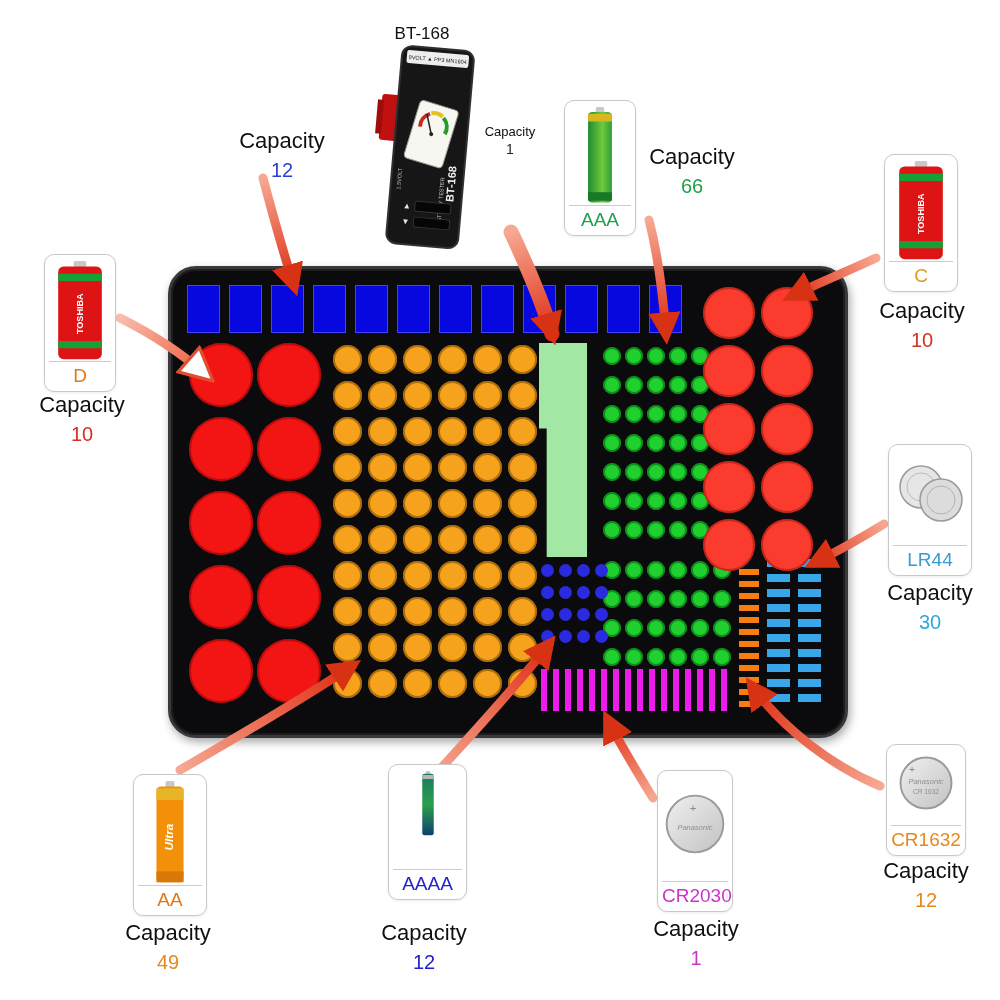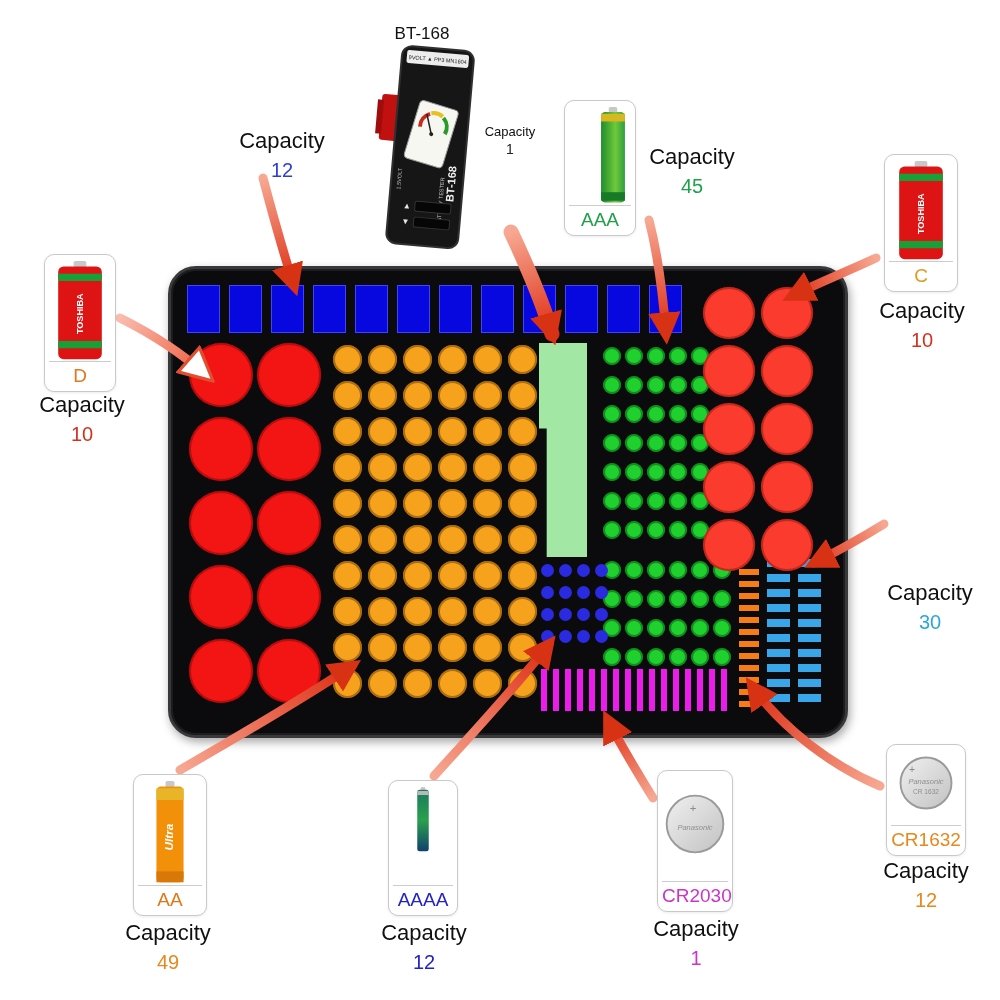--- a/index.html
+++ b/index.html
@@ -36,27 +36,27 @@
 
   
   .arrows{position:absolute;left:0;top:0;z-index:3;pointer-events:none;}
 
   
   .card{position:absolute;background:#fff;border:1px solid #c9c9c9;border-radius:10px;
         display:flex;flex-direction:column;align-items:center;justify-content:space-between;
         padding:6px 4px 2px;box-sizing:border-box;z-index:4;box-shadow:0 1px 3px rgba(0,0,0,.08);}
   .card .label{width:100%;text-align:center;border-top:1px solid #ccc;font-size:19px;padding:3px 0 2px;}
   .card-9v{left:152px;top:82px;width:78px;height:142px;}
-  .card-aaa{left:564px;top:100px;width:72px;height:136px;align-items:flex-end;}
+  .card-aaa{left:564px;top:100px;width:72px;height:136px;}
   .card-c{left:884px;top:154px;width:74px;height:138px;}
   .card-d{left:44px;top:254px;width:72px;height:138px;}
   .card-lr44{left:888px;top:444px;width:84px;height:132px;}
   .card-cr1632{left:886px;top:744px;width:80px;height:112px;}
   .card-cr2030{left:657px;top:770px;width:76px;height:142px;}
-  .card-aaaa{left:388px;top:780px;width:70px;height:136px;gap:32px;}
+  .card-aaaa{left:388px;top:764px;width:79px;height:136px;gap:32px;}
   .card-aa{left:133px;top:774px;width:74px;height:142px;}
 
   
   .cap{position:absolute;text-align:center;font-size:22px;color:#101010;z-index:4;}
   .cap .num{font-size:20px;margin-top:5px;}
   .cap-9v{left:230px;top:128px;width:104px;}
   .cap-tester{left:478px;top:124px;width:64px;font-size:13px;}
   .cap-tester .num{font-size:14px;margin-top:2px;color:#222;}
   .cap-aaa{left:640px;top:144px;width:104px;}
   .cap-c{left:870px;top:298px;width:104px;}
@@ -430,21 +430,21 @@
         </defs>
       <rect x="13" y="0" width="10" height="7" rx="2" fill="#c8c8c8"></rect>
       <rect x="4" y="6" width="28" height="106" rx="5" fill="url(#gAAA)"></rect>
       <rect x="4" y="8" width="28" height="9" fill="#d8b820"></rect>
       <rect x="4" y="100" width="28" height="10" fill="#187a28"></rect>
     </svg>
     <div class="label" style="color: rgb(31, 160, 74);">AAA</div>
   </div>
   <div class="cap cap-aaa">
     <div>Capacity</div>
-    <div class="num" style="color: rgb(31, 160, 74);">45</div>
+    <div class="num" style="color: rgb(31, 160, 74);">66</div>
   </div>
 
   <div class="card card-c">
     <svg width="54" height="102" viewBox="0 0 54 110">
       <rect x="20" y="0" width="14" height="7" rx="2" fill="#c8c8c8"></rect>
       <rect x="3" y="6" width="48" height="102" rx="6" fill="#de1414"></rect>
       <rect x="3" y="14" width="48" height="8" fill="#18a038"></rect>
       <rect x="3" y="88" width="48" height="8" fill="#18a038"></rect>
       <text transform="translate(30 58) rotate(-90)" font-size="10" font-weight="bold" fill="#fff" text-anchor="middle">TOSHIBA</text>
     </svg>
@@ -463,20 +463,29 @@
       <rect x="3" y="88" width="48" height="8" fill="#18a038"></rect>
       <text transform="translate(30 58) rotate(-90)" font-size="10" font-weight="bold" fill="#fff" text-anchor="middle">TOSHIBA</text>
     </svg>
     <div class="label" style="color: rgb(224, 120, 32);">D</div>
   </div>
   <div class="cap cap-d">
     <div>Capacity</div>
     <div class="num" style="color: rgb(212, 50, 32);">10</div>
   </div>
 
+  <div class="card card-lr44">
+    <svg width="72" height="88" viewBox="0 0 72 66">
+      <circle cx="27" cy="25" r="21" fill="#e6e6e6" stroke="#9a9a9a" stroke-width="1.5"></circle>
+      <circle cx="27" cy="25" r="14" fill="none" stroke="#bcbcbc"></circle>
+      <circle cx="47" cy="38" r="21" fill="#dcdcdc" stroke="#9a9a9a" stroke-width="1.5"></circle>
+      <circle cx="47" cy="38" r="14" fill="none" stroke="#b4b4b4"></circle>
+    </svg>
+    <div class="label" style="color: rgb(58, 154, 212);">LR44</div>
+  </div>
   <div class="cap cap-lr44">
     <div>Capacity</div>
     <div class="num" style="color: rgb(42, 168, 220);">30</div>
   </div>
 
   <div class="card card-cr1632">
     <svg width="68" height="64" viewBox="0 0 72 66">
       <defs>
           <linearGradient id="gCoin1" x1="0" y1="0" x2="1" y2="1">
         <stop offset="0" stop-color="#f0f0f0"></stop>

